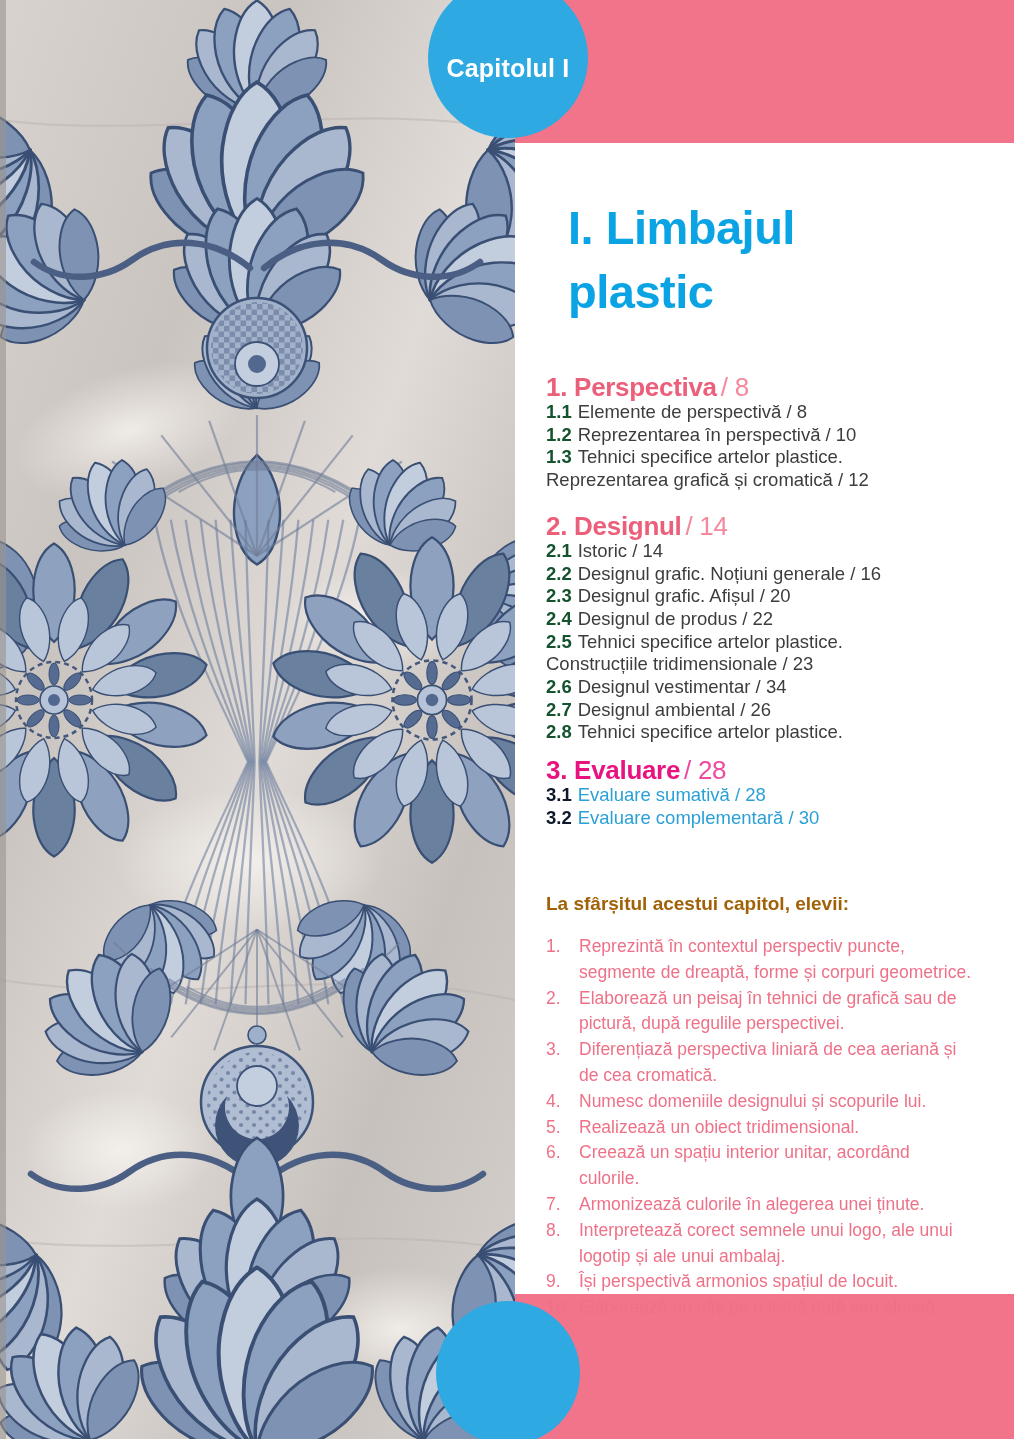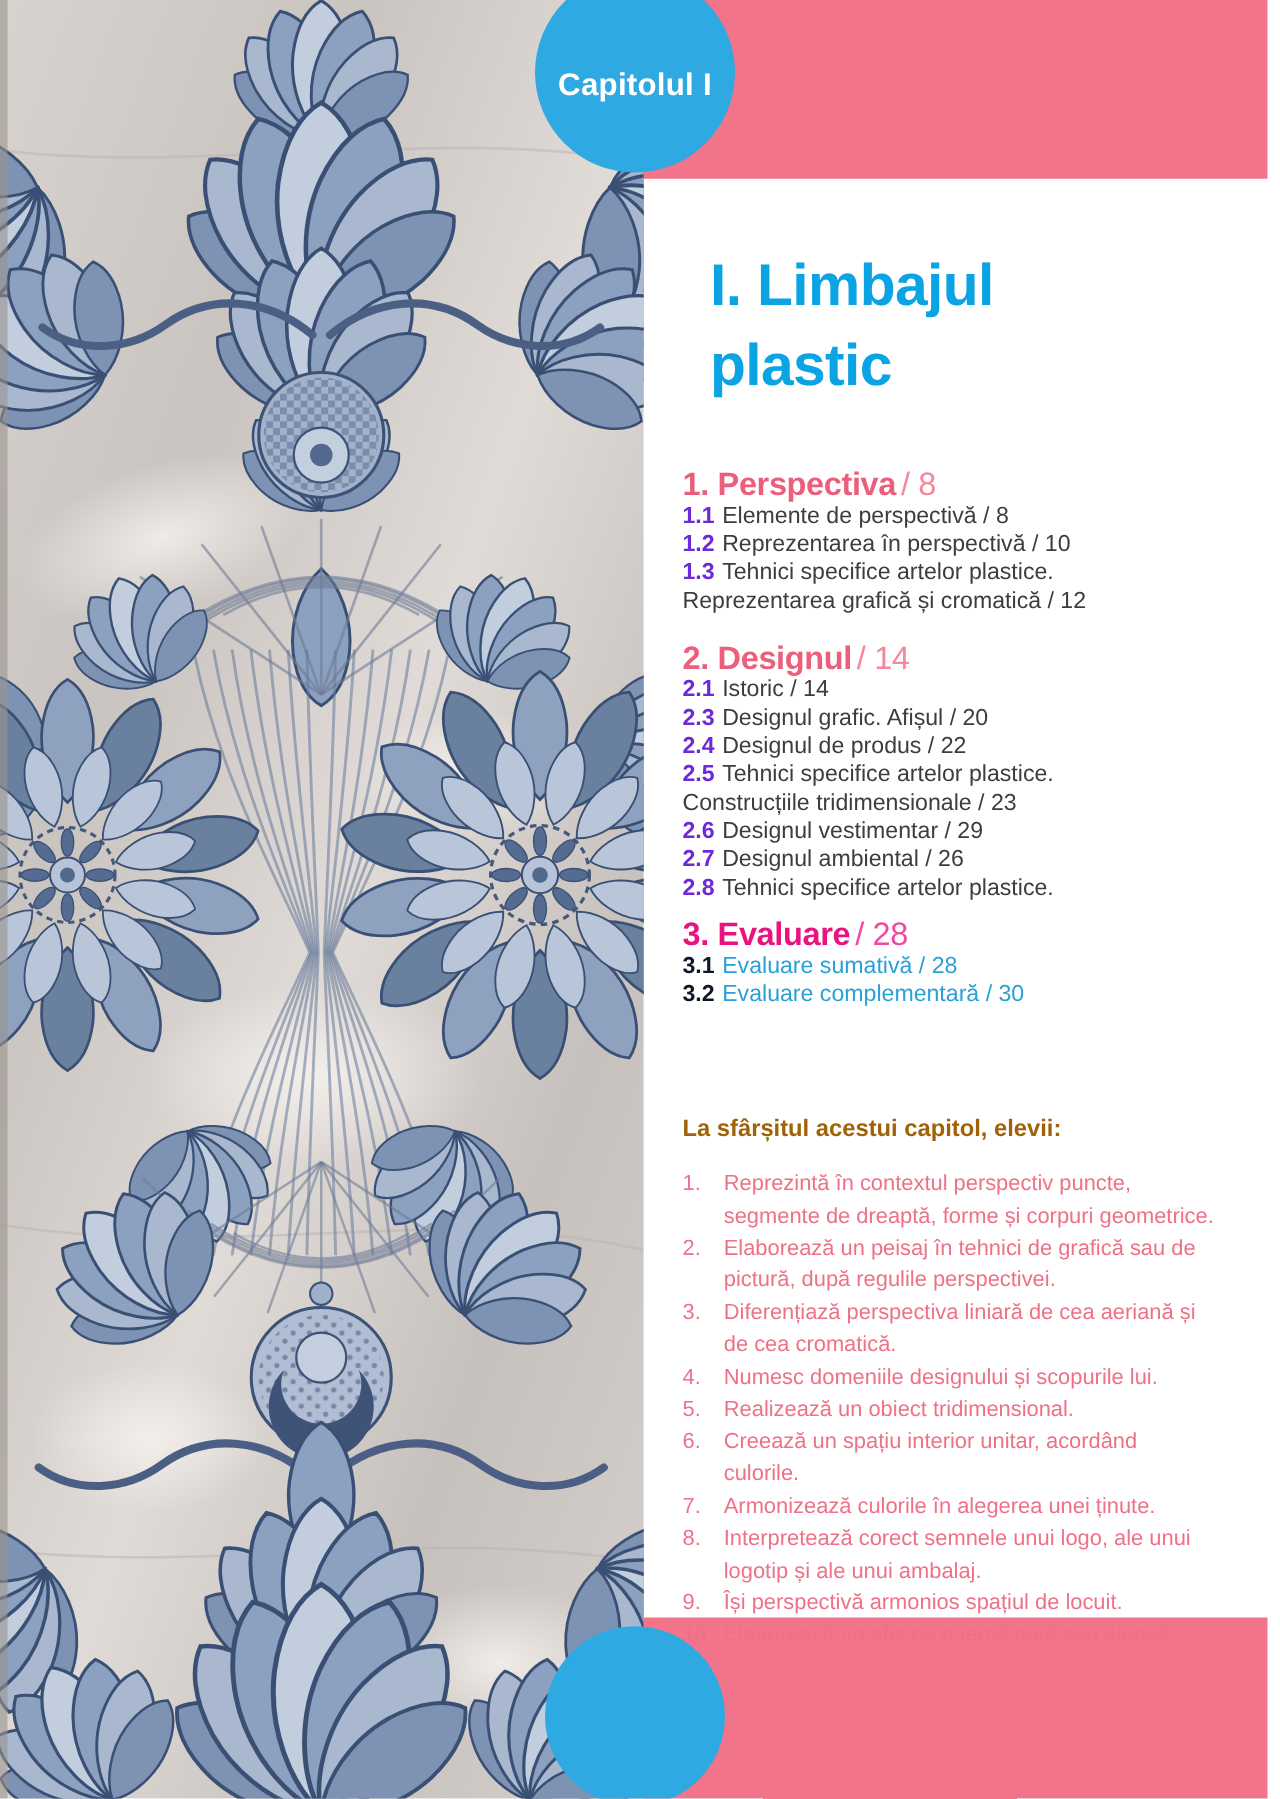--- a/index.html
+++ b/index.html
@@ -12,21 +12,21 @@
   .circle-top{left:428px;top:-22px;width:160px;height:160px;display:flex;align-items:center;justify-content:center;}
   .badge-label{color:#ffffff;font-size:25px;font-weight:bold;letter-spacing:.2px;padding-top:20px;}
   .circle-bottom{left:436px;top:1301px;width:144px;height:144px;}
   .title{position:absolute;left:568px;top:196px;margin:0;font-size:47px;line-height:64px;
          font-weight:800;color:#0aa3e4;letter-spacing:-0.5px;}
   .toc{position:absolute;left:546px;top:373px;width:452px;}
   .toc-h{margin:0;font-size:26px;line-height:28px;font-weight:800;color:#ec5f7b;letter-spacing:-0.3px;}
   .toc-h .hnum{margin-right:7px;}
   .toc-h .hpage{font-weight:400;color:#f4889c;margin-left:4px;}
   .toc-item{font-size:18.5px;line-height:22.7px;color:#3d3d3d;}
-  .inum{font-weight:bold;color:#6d28d9;margin-right:6px;}
+  .inum{font-weight:bold;color:#14532d;margin-right:6px;}
   .cont{display:block;}
   .toc-sec + .toc-sec{margin-top:20px;}
   .toc-sec.sec-eval{margin-top:12px;}
   .sec-eval .toc-h{color:#e9137f;}
   .sec-eval .toc-h .hpage{color:#ef49a0;}
   .sec-eval .inum{color:#0f172a;}
   .sec-eval .itext{color:#2aa0d6;}
   .objhead{position:absolute;left:546px;top:893px;font-size:19px;font-weight:bold;color:#a16207;}
   .objectives{position:absolute;left:546px;top:934px;width:428px;}
   .obj-row{display:flex;font-size:17.5px;line-height:25.8px;color:#ee7187;}
@@ -211,24 +211,25 @@
     <section class="toc-sec">
       <h2 class="toc-h"><span class="hnum">1.</span><span>Perspectiva</span><span class="hpage">/ 8</span></h2>
       <div class="toc-item"><span class="inum">1.1</span><span class="itext">Elemente de perspectivă / 8</span></div>
       <div class="toc-item"><span class="inum">1.2</span><span class="itext">Reprezentarea în perspectivă / 10</span></div>
       <div class="toc-item"><span class="inum">1.3</span><span class="itext">Tehnici specifice artelor plastice.</span><span class="cont">Reprezentarea grafică și cromatică / 12</span></div>
     </section>
 
     <section class="toc-sec">
       <h2 class="toc-h"><span class="hnum">2.</span><span>Designul</span><span class="hpage">/ 14</span></h2>
       <div class="toc-item"><span class="inum">2.1</span><span class="itext">Istoric /  14</span></div>
+      <div class="toc-item"><span class="inum">2.2</span><span class="itext">Designul grafic. Noțiuni generale / 16</span></div>
       <div class="toc-item"><span class="inum">2.3</span><span class="itext">Designul grafic. Afișul / 20</span></div>
       <div class="toc-item"><span class="inum">2.4</span><span class="itext">Designul de produs / 22</span></div>
       <div class="toc-item"><span class="inum">2.5</span><span class="itext">Tehnici specifice artelor plastice.</span><span class="cont">Construcțiile tridimensionale / 23</span></div>
-      <div class="toc-item"><span class="inum">2.6</span><span class="itext">Designul vestimentar / 29</span></div>
+      <div class="toc-item"><span class="inum">2.6</span><span class="itext">Designul vestimentar / 34</span></div>
       <div class="toc-item"><span class="inum">2.7</span><span class="itext">Designul ambiental / 26</span></div>
       <div class="toc-item"><span class="inum">2.8</span><span class="itext">Tehnici specifice artelor plastice.</span></div>
     </section>
 
     <section class="toc-sec sec-eval">
       <h2 class="toc-h"><span class="hnum">3.</span><span>Evaluare</span><span class="hpage">/ 28</span></h2>
       <div class="toc-item"><span class="inum">3.1</span><span class="itext">Evaluare sumativă / 28</span></div>
       <div class="toc-item"><span class="inum">3.2</span><span class="itext">Evaluare complementară / 30</span></div>
     </section>
 

